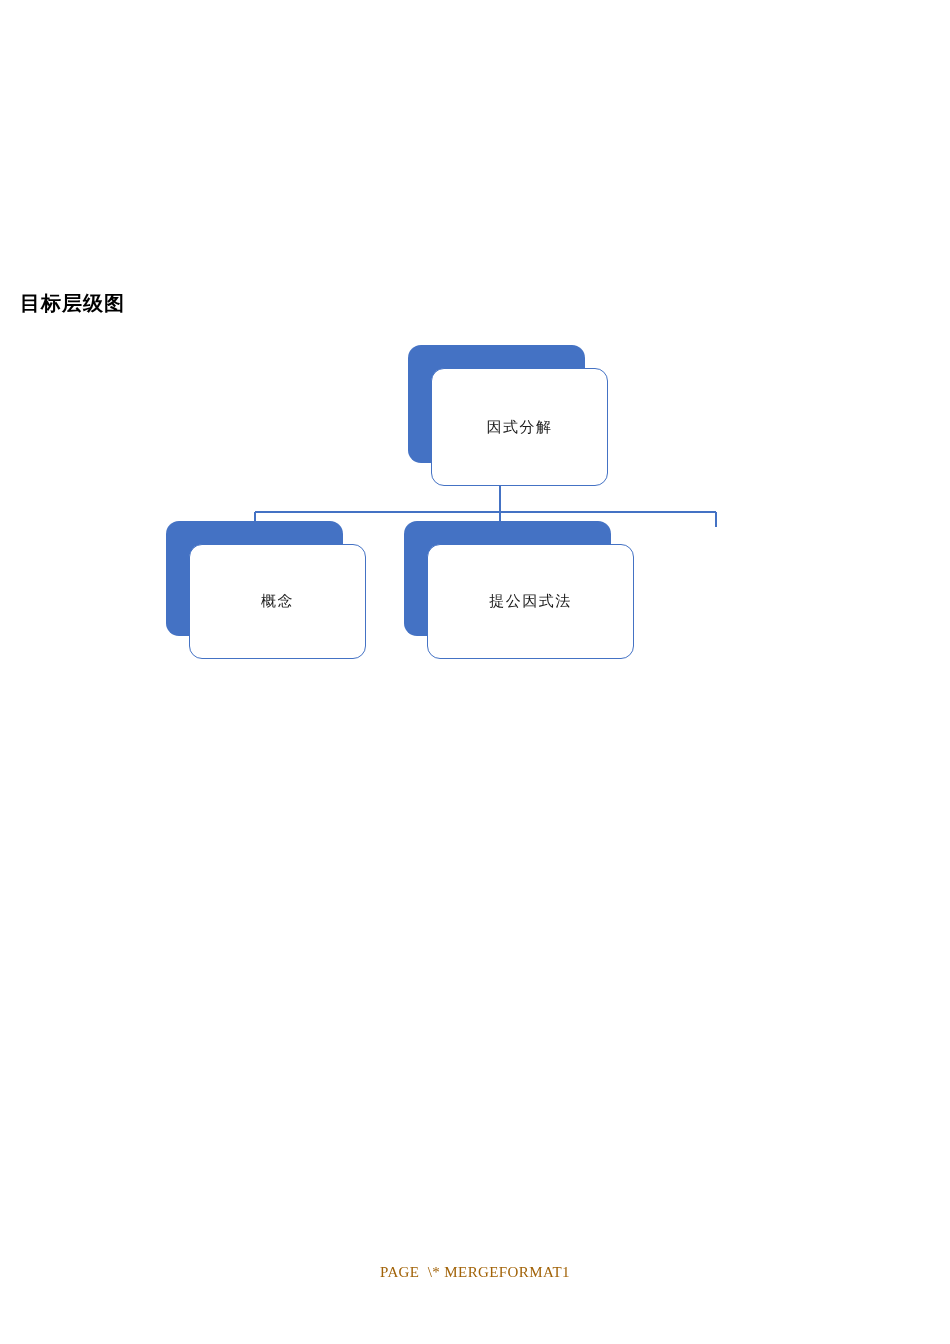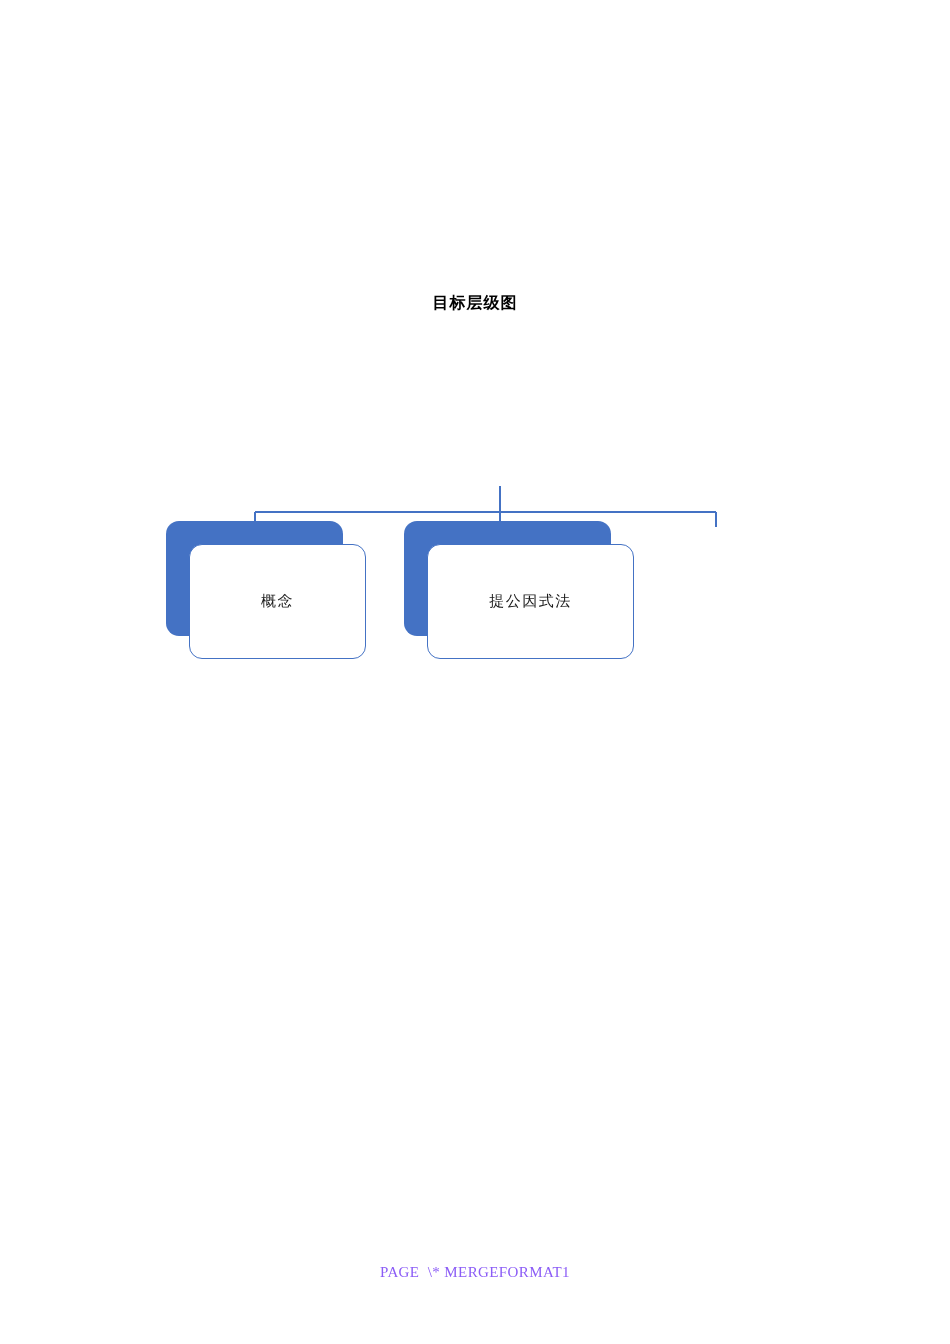--- a/index.html
+++ b/index.html
@@ -36,27 +36,28 @@
     line-height: 40px;
     white-space: nowrap;
   }
 
   
   .section-heading {
     position: absolute;
     left: 0;
     right: 0;
     top: 288px;
-    text-align: center;
+    text-align: left;
     font-family: "Liberation Sans", "DejaVu Sans", sans-serif;
     font-weight: bold;
-    font-size: 16px;
+    font-size: 20px;
     letter-spacing: 1px;
     line-height: 30px;
     white-space: nowrap;
+    padding-left: 20px;
   }
 
   
   .diagram {
     position: absolute;
     left: 0;
     top: 0;
     width: 950px;
     height: 1344px;
     pointer-events: none;
@@ -117,21 +118,21 @@
   
   .footer {
     position: absolute;
     left: 0;
     right: 0;
     top: 1264px;
     text-align: center;
     font-family: "Liberation Serif", "DejaVu Serif", serif;
     font-size: 15px;
     letter-spacing: 0.4px;
-    color: #8b5cf6;
+    color: #a16207;
     white-space: pre;
   }
 </style>
 </head>
 <body>
 
 <div class="page">
 
 
   <div class="section-heading">目标层级图</div>
@@ -144,20 +145,26 @@
         <line x1="500" y1="486" x2="500" y2="512"></line>
 
         <line x1="255" y1="512" x2="716" y2="512"></line>
 
         <line x1="255" y1="512" x2="255" y2="527"></line>
         <line x1="500" y1="512" x2="500" y2="527"></line>
         <line x1="716" y1="512" x2="716" y2="527"></line>
       </g>
     </svg>
 
+    <div class="node" id="node-root">
+      <div class="shadow-plate"></div>
+      <div class="face">
+        <span class="face-label">因式分解</span>
+      </div>
+    </div>
 
     <div class="node" id="node-child-0">
       <div class="shadow-plate"></div>
       <div class="face">
         <span class="face-label">概念</span>
       </div>
     </div>
 
     <div class="node" id="node-child-1">
       <div class="shadow-plate"></div>

